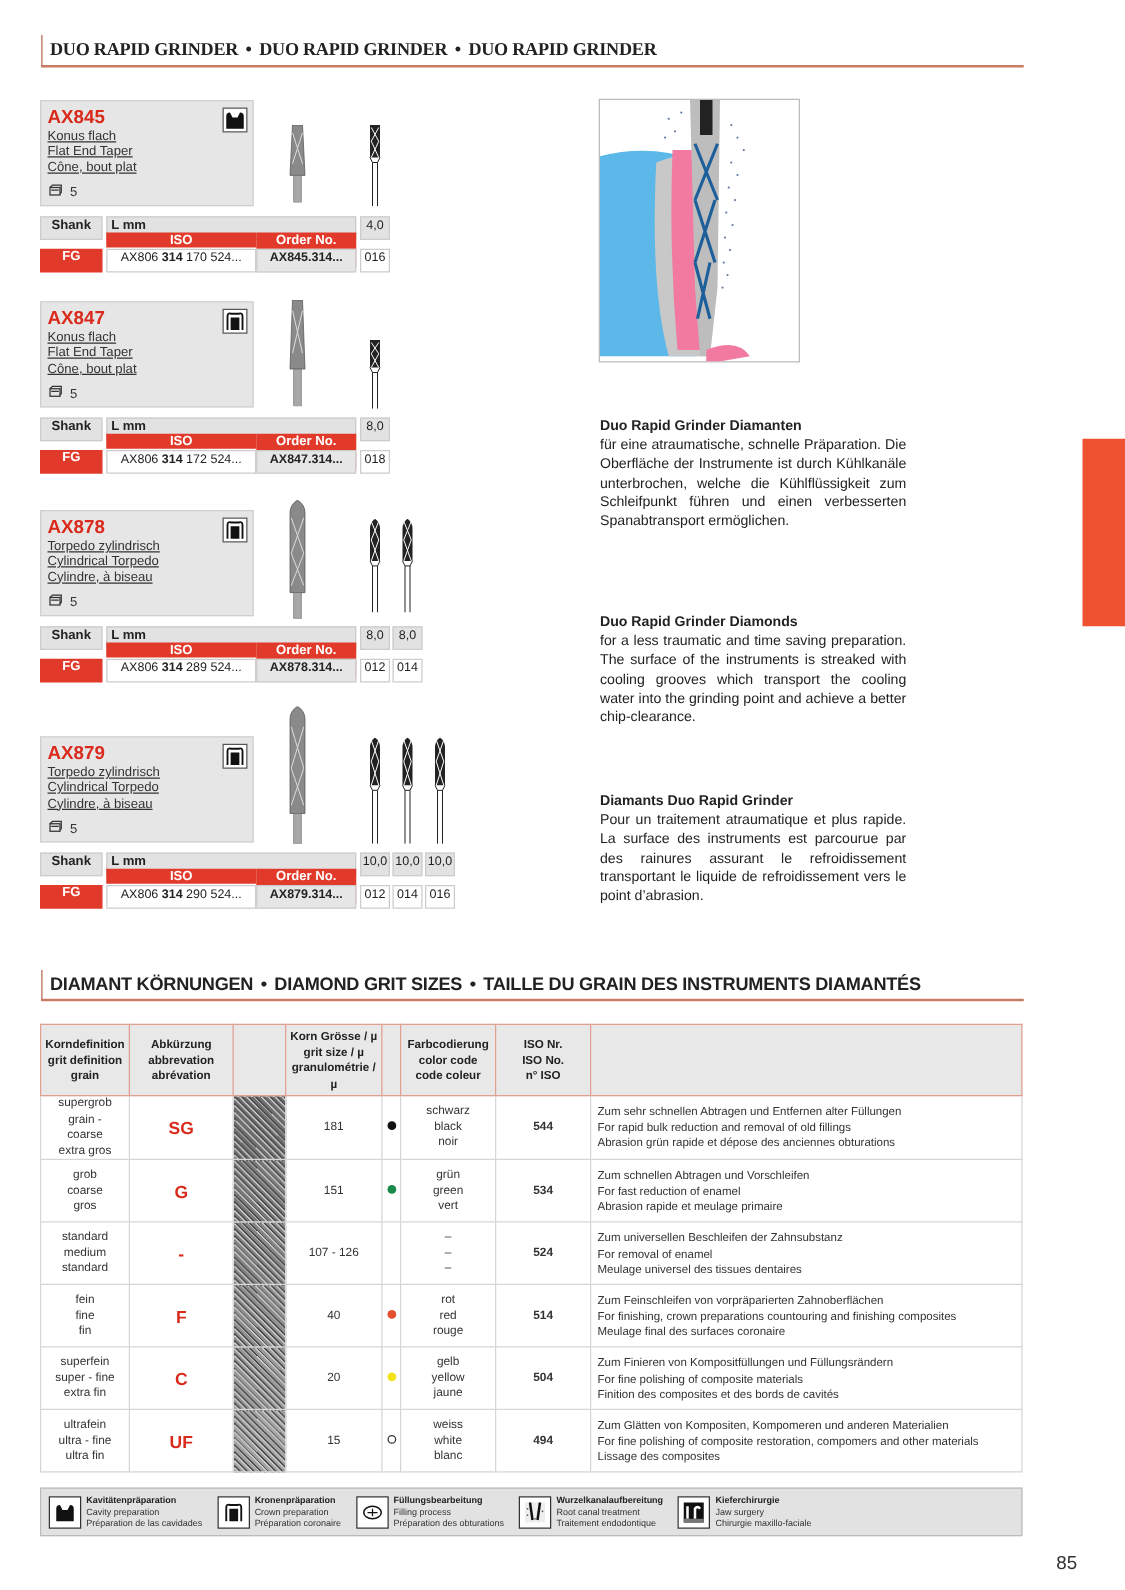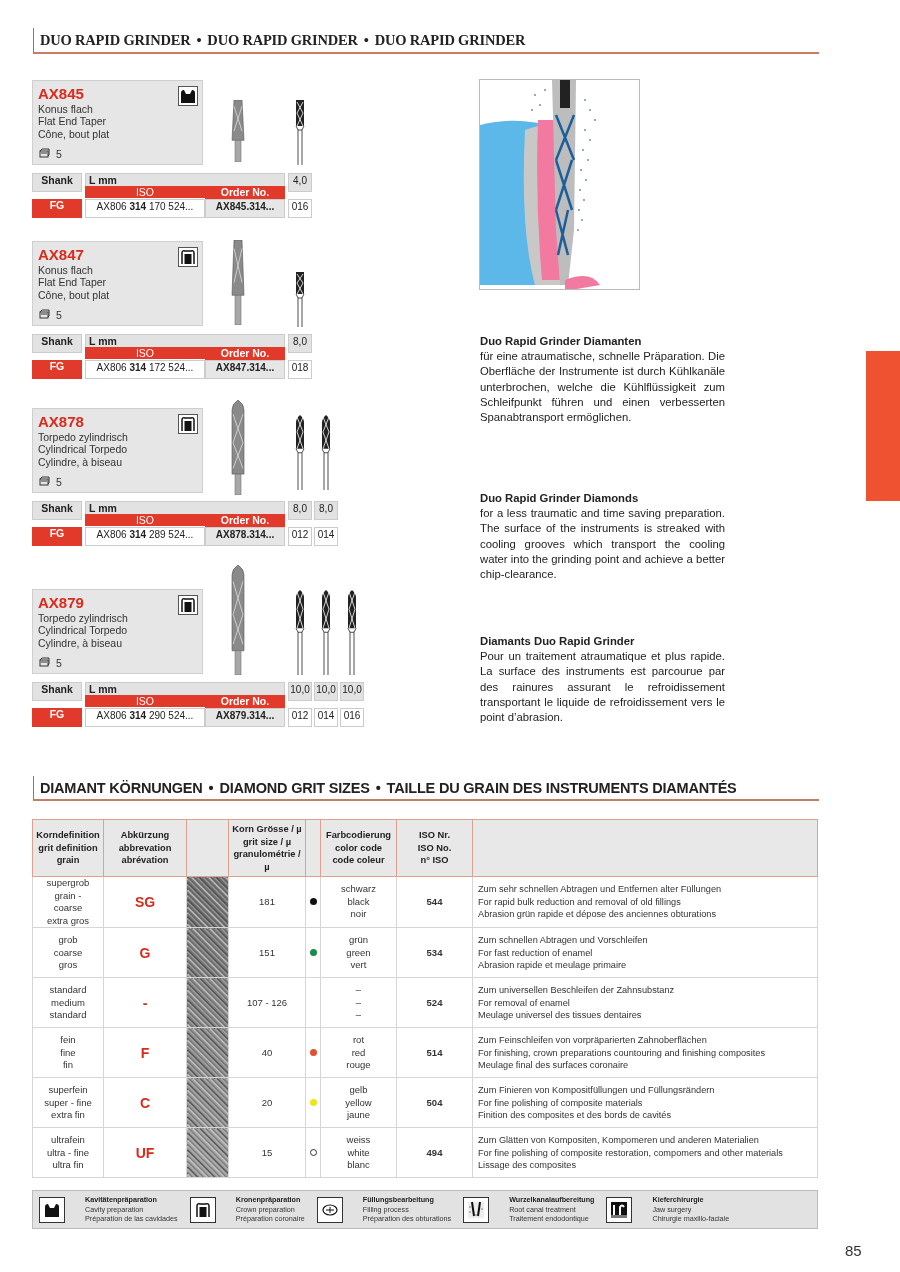--- a/index.html
+++ b/index.html
@@ -2,50 +2,50 @@
 <html><head>
 <meta charset="utf-8">
 <style>
   * { box-sizing: border-box; margin: 0; padding: 0; }
   body { width: 900px; height: 1272px; background: #fff; position: relative; font-family: "Liberation Sans", sans-serif; color: #222; overflow: hidden; }
   .sec-title { position: absolute; left: 33px; width: 786px; border-left: 1px solid #b86a55; border-bottom: 2px solid #c97c64; font-weight: bold; font-size: 14.5px; padding: 4px 0 3px 6px; letter-spacing: -0.2px; }
   .sec-title .dot { margin: 0 6px; }
   .product { position: absolute; left: 32px; width: 345px; }
   .pbox { position: absolute; left: 0; top: 0; width: 171px; height: 85px; background: #e6e6e6; border: 1px solid #cfcfcf; padding: 4px 5px; }
   .pcode { color: #d92a1c; font-weight: bold; font-size: 15px; line-height: 17px; }
-  .pdesc { font-size: 10.5px; line-height: 12.3px; color: #333; margin-top: 1px; }
+  .pdesc { font-size: 10.5px; line-height: 12.3px; color: #333; margin-top: 1px; text-decoration: underline; }
   .pack { position: absolute; left: 6px; bottom: 4px; font-size: 10.5px; color: #333; display: flex; align-items: center; gap: 6px; }
   .apptile { position: absolute; right: 4px; top: 5px; width: 20px; height: 20px; border: 1px solid #555; background: #fff; display: flex; align-items: center; justify-content: center; }
   .bur-main { position: absolute; left: 198px; top: -4px; width: 14px; }
   .bur-sch { position: absolute; width: 10px; }
   .cell { position: absolute; height: 19px; line-height: 13px; font-size: 10.5px; }
   .shank { left: 0; width: 50px; background: #e2e2e2; border: 1px solid #ccc; font-weight: bold; text-align: center; }
   .lmm { left: 53px; width: 200px; background: #e2e2e2; border: 1px solid #ccc; font-weight: bold; padding-left: 3px; }
   .val { width: 24px; background: #e2e2e2; border: 1px solid #ccc; text-align: center; font-size: 10px; }
-  .iso-h { left: 53px; width: 120px; background: #e23a2a; color: #fff; font-weight: normal; text-align: center; height: 12px; line-height: 12px; }
+  .iso-h { left: 53px; width: 120px; background: #e23a2a; color: #fff; font-weight: bold; text-align: center; height: 12px; line-height: 12px; }
   .ord-h { left: 173px; width: 80px; background: #e23a2a; color: #fff; font-weight: bold; text-align: center; height: 28px; line-height: 12px; }
   .fg { left: 0; width: 50px; background: #e23a2a; color: #fff; font-weight: bold; text-align: center; }
   .iso-v { left: 53px; width: 120px; background: #fff; border: 1px solid #ccc; text-align: center; font-size: 10px; }
   .ord-v { left: 173px; width: 80px; background: #e6e6e6; border: 1px solid #ccc; text-align: center; font-weight: bold; font-size: 10px; }
   .size { width: 24px; background: #fff; border: 1px solid #ccc; text-align: center; font-size: 10px; }
   .desc-block { position: absolute; left: 480px; width: 245px; font-size: 11.3px; line-height: 15.2px; color: #222; text-align: justify; }
   .desc-block .h { font-weight: bold; text-align: left; }
   .illus { position: absolute; left: 479px; top: 79px; width: 161px; height: 211px; border: 1px solid #bbb; background: #fff; overflow: hidden; }
   .side-tab { position: absolute; left: 866px; top: 351px; width: 34px; height: 150px; background: #ee5230; }
   table.grit { position: absolute; left: 32px; top: 819px; width: 786px; border-collapse: collapse; font-size: 9.5px; }
   table.grit th { background: #e8e8e8; border: 1px solid #e0a090; font-weight: bold; font-size: 9.3px; line-height: 12.5px; padding: 3px 2px; height: 50px; text-align: center; vertical-align: middle; color: #222; }
   table.grit td { border: 1px solid #d6d6d6; text-align: center; vertical-align: middle; height: 50px; line-height: 12.6px; padding: 0 8px; color: #333; }
   table.grit td.abbr { color: #d92a1c; font-weight: bold; font-size: 14px; }
   table.grit td.iso { font-weight: bold; text-align: center; }
   table.grit td.use { text-align: left; padding-left: 5px; font-size: 9.2px; }
   table.grit td.tex { padding: 0; background: #888; }
   table.grit td.dotc { width: 15px; padding: 0; }
   .cdot { display: inline-block; width: 7px; height: 7px; border-radius: 50%; }
   .legend { position: absolute; left: 32px; top: 1190px; width: 786px; height: 39px; background: #e2e2e2; border: 1px solid #bbb; display: flex; align-items: center; padding-left: 6px; gap: 12px; }
-  .leg-item { display: flex; align-items: center; gap: 20px; }
+  .leg-item { display: flex; align-items: center; gap: 4px; }
   .leg-icon { width: 26px; height: 26px; border: 1px solid #333; background: #fff; display: flex; align-items: center; justify-content: center; }
   .leg-text { font-size: 7.2px; line-height: 9.5px; color: #333; }
   .leg-text b { color: #222; }
   .pagenum { position: absolute; left: 845px; top: 1242px; font-size: 15px; color: #333; }
 </style>
 </head>
 <body>
 
 <div class="sec-title" style="top:28px;font-family:Liberation Serif, serif;">
   <span>DUO RAPID GRINDER</span><span class="dot">•</span><span>DUO RAPID GRINDER</span><span class="dot">•</span><span>DUO RAPID GRINDER</span>

